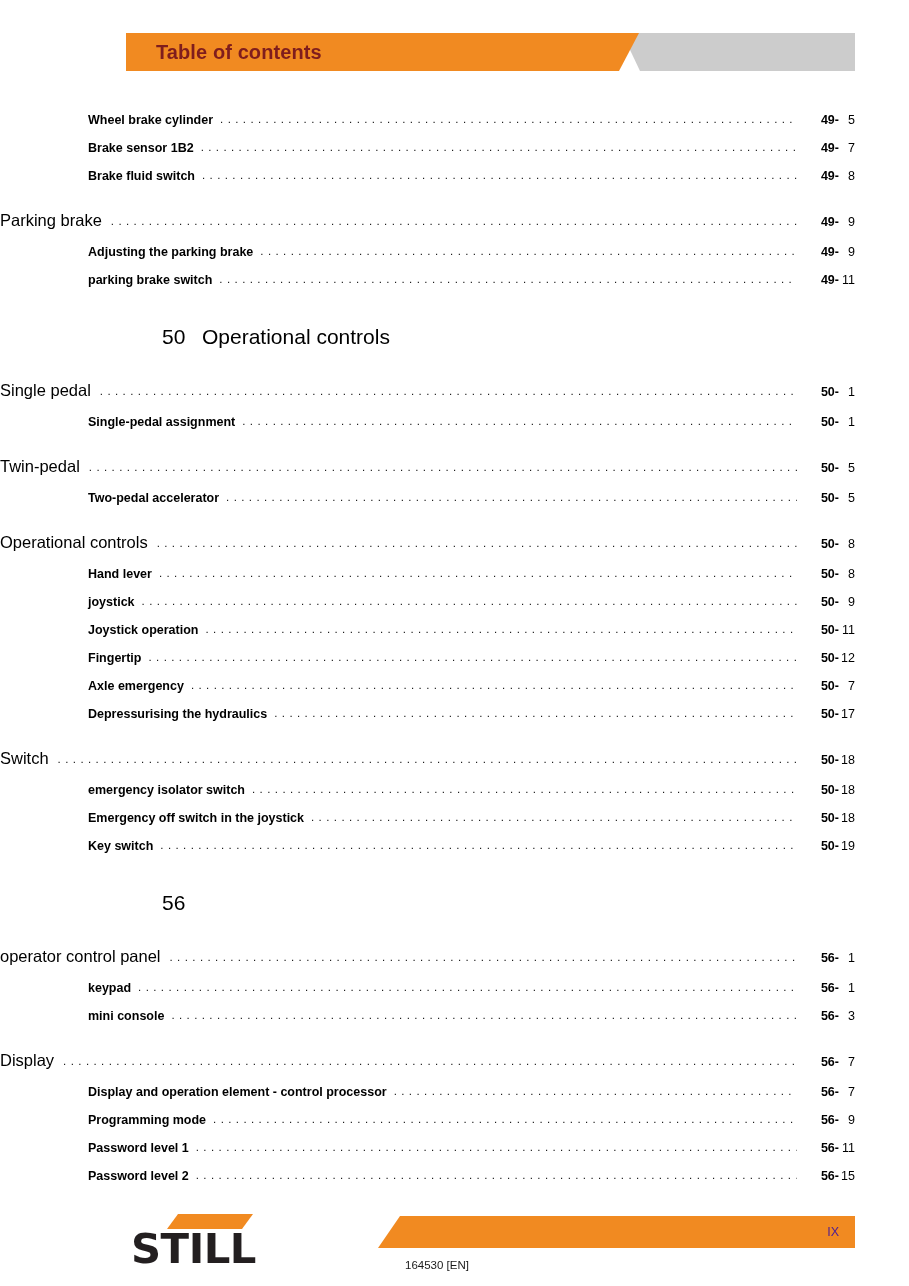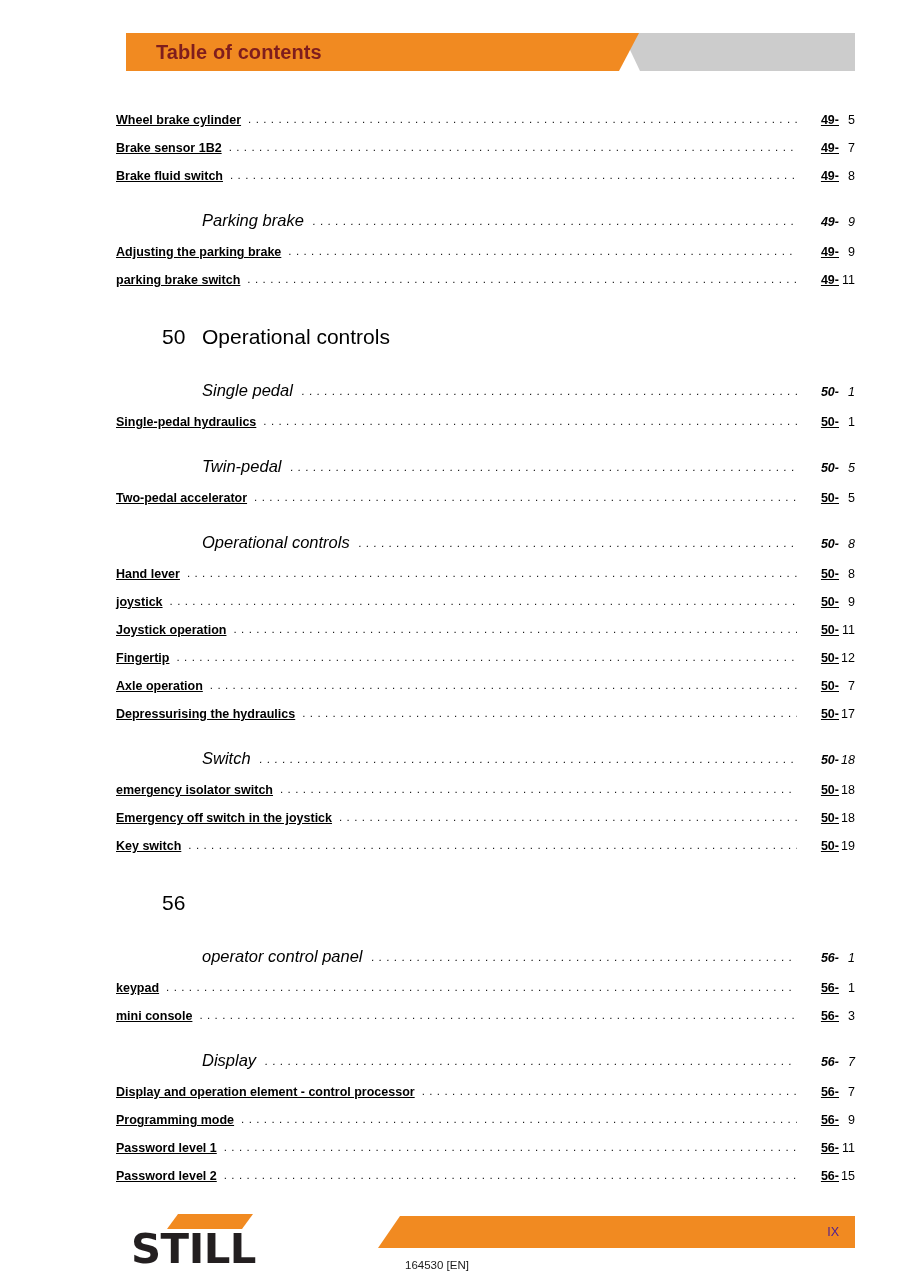--- a/index.html
+++ b/index.html
@@ -84,27 +84,24 @@
     white-space: nowrap;
   }
 
   .row {
     position: relative;
     display: flex;
     align-items: baseline;
     height: 28px;
   }
   .row.lvl1 {
-    padding-left: 202px;
     height: 33px;
-    font-style: italic;
   }
   .row.lvl2 {
-    padding-left: 116px;
-    text-decoration: underline;
+    padding-left: 88px;
   }
   .row-label {
     font-size: 12.5px;
     font-weight: bold;
     white-space: nowrap;
     padding-right: 7px;
   }
   .row.lvl1 .row-label {
     font-size: 16.5px;
     font-weight: normal;
@@ -264,21 +261,21 @@
       <div class="chapter-num">50</div>
       <div class="chapter-title">Operational controls</div>
     </div>
     <div class="gap-md"></div>
     <div class="row lvl1">
       <span class="row-label">Single pedal</span>
       <span class="leader"></span>
       <span class="pagenum"><span class="chap">50-</span><span class="pg">1</span></span>
     </div>
     <div class="row lvl2">
-      <span class="row-label">Single-pedal hydraulics</span>
+      <span class="row-label">Single-pedal assignment</span>
       <span class="leader"></span>
       <span class="pagenum"><span class="chap">50-</span><span class="pg">1</span></span>
     </div>
     <div class="gap-md"></div>
     <div class="row lvl1">
       <span class="row-label">Twin-pedal</span>
       <span class="leader"></span>
       <span class="pagenum"><span class="chap">50-</span><span class="pg">5</span></span>
     </div>
     <div class="row lvl2">
@@ -306,21 +303,21 @@
       <span class="row-label">Joystick operation</span>
       <span class="leader"></span>
       <span class="pagenum"><span class="chap">50-</span><span class="pg">11</span></span>
     </div>
     <div class="row lvl2">
       <span class="row-label">Fingertip</span>
       <span class="leader"></span>
       <span class="pagenum"><span class="chap">50-</span><span class="pg">12</span></span>
     </div>
     <div class="row lvl2">
-      <span class="row-label">Axle operation</span>
+      <span class="row-label">Axle emergency</span>
       <span class="leader"></span>
       <span class="pagenum"><span class="chap">50-</span><span class="pg">7</span></span>
     </div>
     <div class="row lvl2">
       <span class="row-label">Depressurising the hydraulics</span>
       <span class="leader"></span>
       <span class="pagenum"><span class="chap">50-</span><span class="pg">17</span></span>
     </div>
     <div class="gap-md"></div>
     <div class="row lvl1">

